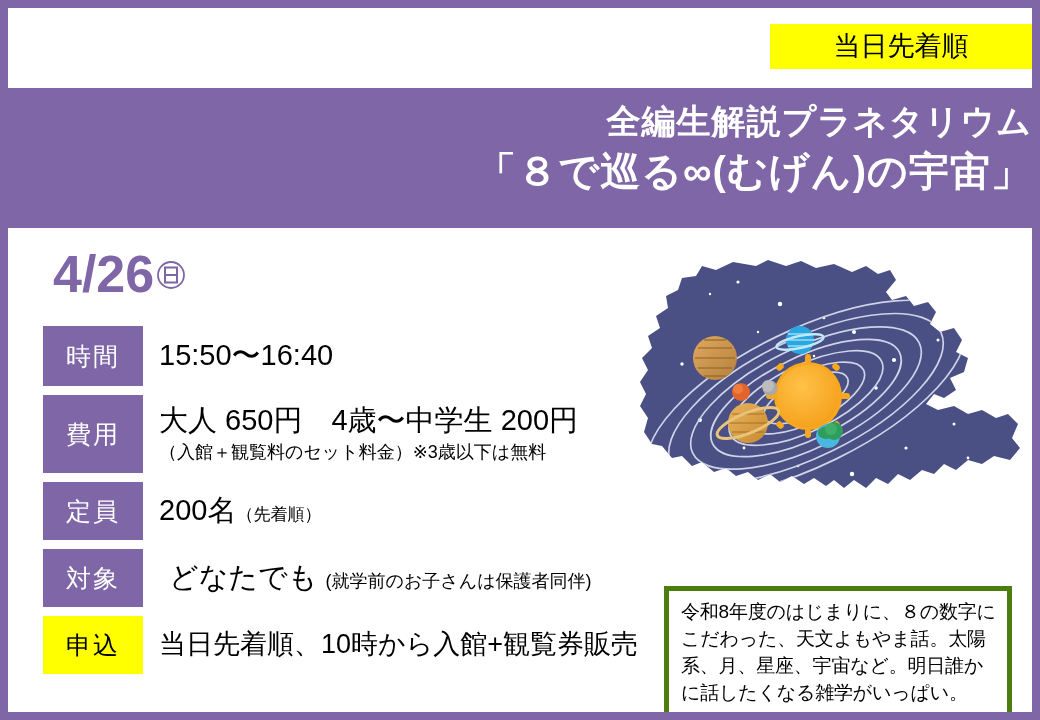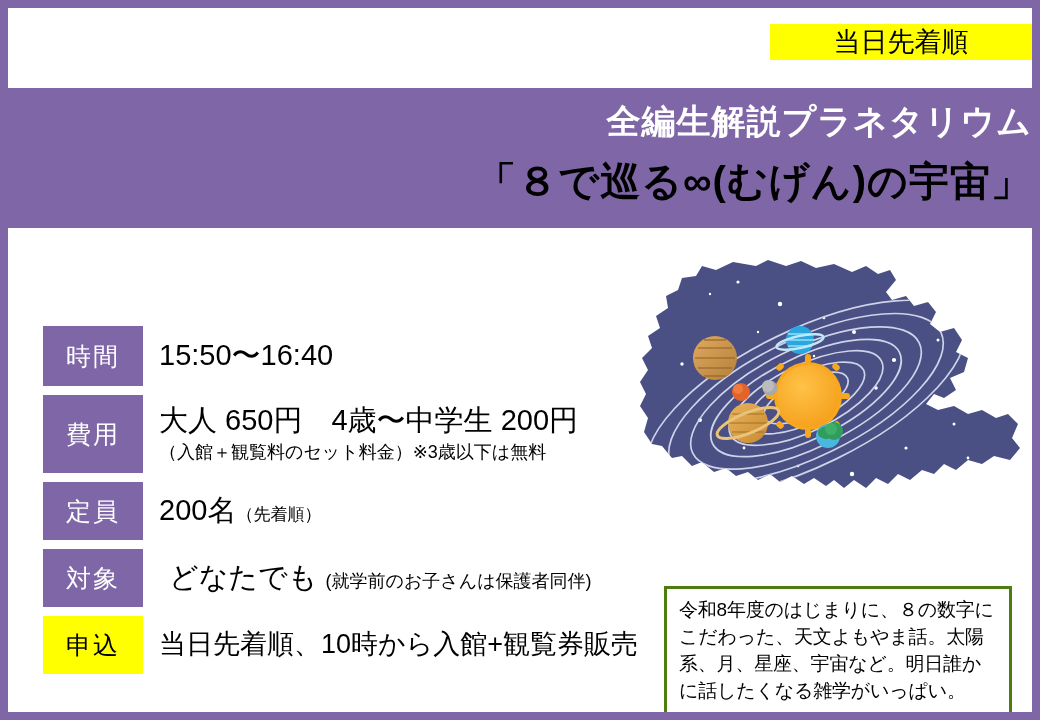--- a/index.html
+++ b/index.html
@@ -43,21 +43,21 @@
     font-weight: bold;
     font-size: 27px;
     letter-spacing: 0.5px;
     line-height: 1;
   }
   .first-come-badge {
     position: absolute;
     right: 0px;
     top: 16px;
     width: 262px;
-    height: 36px;
+    height: 45px;
     background: #ffff00;
     display: flex;
     align-items: center;
     justify-content: center;
   }
   .first-come-badge span {
     color: #000000;
     font-size: 27px;
     line-height: 1;
   }
@@ -75,26 +75,26 @@
     text-align: right;
   }
   .title-main {
     color: #ffffff;
     font-size: 34px;
     font-weight: bold;
     line-height: 1.25;
     letter-spacing: 1px;
   }
   .title-sub {
-    color: #000000;
+    color: #ffffff;
     font-size: 40px;
     font-weight: bold;
     line-height: 1.3;
     letter-spacing: 1px;
-    margin-top: 12px;
+    margin-top: 2px;
   }
 
   
   .body-area {
     position: absolute;
     left: 0;
     top: 220px;
     width: 1024px;
     height: 484px;
   }
@@ -177,21 +177,21 @@
   }
   .illustration svg { display: block; width: 100%; height: 100%; }
 
   
   .desc-box {
     position: absolute;
     left: 656px;
     top: 358px;
     width: 348px;
     padding: 8px 10px 9px 12px;
-    border: 3px solid #4d7c0f;
+    border: 5px solid #4d7c0f;
     box-sizing: border-box;
     background: #ffffff;
   }
   .desc-box p {
     margin: 0;
     font-size: 19px;
     line-height: 1.42;
     color: #000000;
     letter-spacing: -0.2px;
   }
@@ -207,20 +207,30 @@
     </div>
   </div>
 
   <div class="title-band">
     <div class="title-main">全編生解説プラネタリウム</div>
     <div class="title-sub">「８で巡る∞(むげん)の宇宙」</div>
   </div>
 
   <div class="body-area">
 
+    <div class="date-line">
+      <span>4/26</span>
+      <span class="date-dow">
+        <svg width="30" height="30" viewBox="0 0 30 30">
+          <circle cx="15" cy="15" r="13" fill="none" stroke="#7f66a6" stroke-width="1.8"></circle>
+          <rect x="9" y="7.5" width="12" height="15" fill="none" stroke="#7f66a6" stroke-width="2"></rect>
+          <line x1="9" y1="15" x2="21" y2="15" stroke="#7f66a6" stroke-width="2"></line>
+        </svg>
+      </span>
+    </div>
 
     <div class="info-table">
 
       <div class="info-row row-time">
         <div class="info-label">時間</div>
         <div class="info-value">
           <div class="v-big">15:50〜16:40</div>
         </div>
       </div>
 

